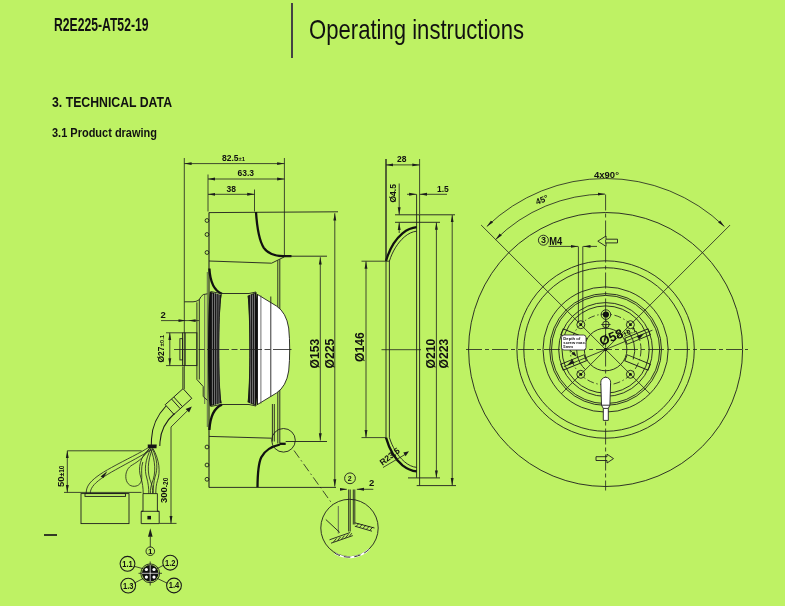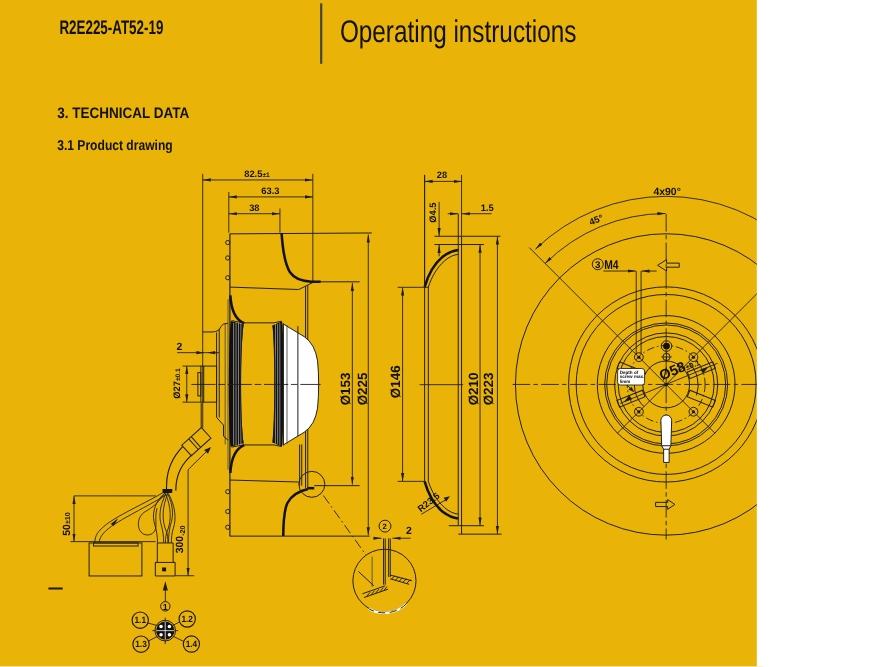--- a/index.html
+++ b/index.html
@@ -1,16 +1,16 @@
 <!DOCTYPE html>
 <html><head>
 <meta charset="utf-8">
 <style>
 html,body{margin:0;padding:0;background:#fff;}
-#page{position:relative;width:688px;height:606px;background:#eab308;overflow:hidden;font-family:"Liberation Sans",sans-serif;color:#1a1a1a;}
+#page{position:relative;width:785px;height:606px;background:#bef264;overflow:hidden;font-family:"Liberation Sans",sans-serif;color:#1a1a1a;}
 .vrule{position:absolute;left:291px;top:3px;width:1.5px;height:55px;background:#444;}
 svg{position:absolute;left:0;top:0;}
 svg text{font-family:"Liberation Sans",sans-serif;fill:#111;}
 .t{stroke:#1e1e1e;stroke-width:.9;fill:none;}
 .g{stroke:#4a4a4a;stroke-width:.8;fill:none;}
 .m{stroke:#1a1a1a;stroke-width:1.05;fill:none;}
 .k{stroke:#111;stroke-width:2.3;fill:none;}
 .d{stroke:#1e1e1e;stroke-width:.8;fill:none;}
 .f8{font-size:8.5px;font-weight:bold;}
 .f7{font-size:7px;font-weight:bold;}

